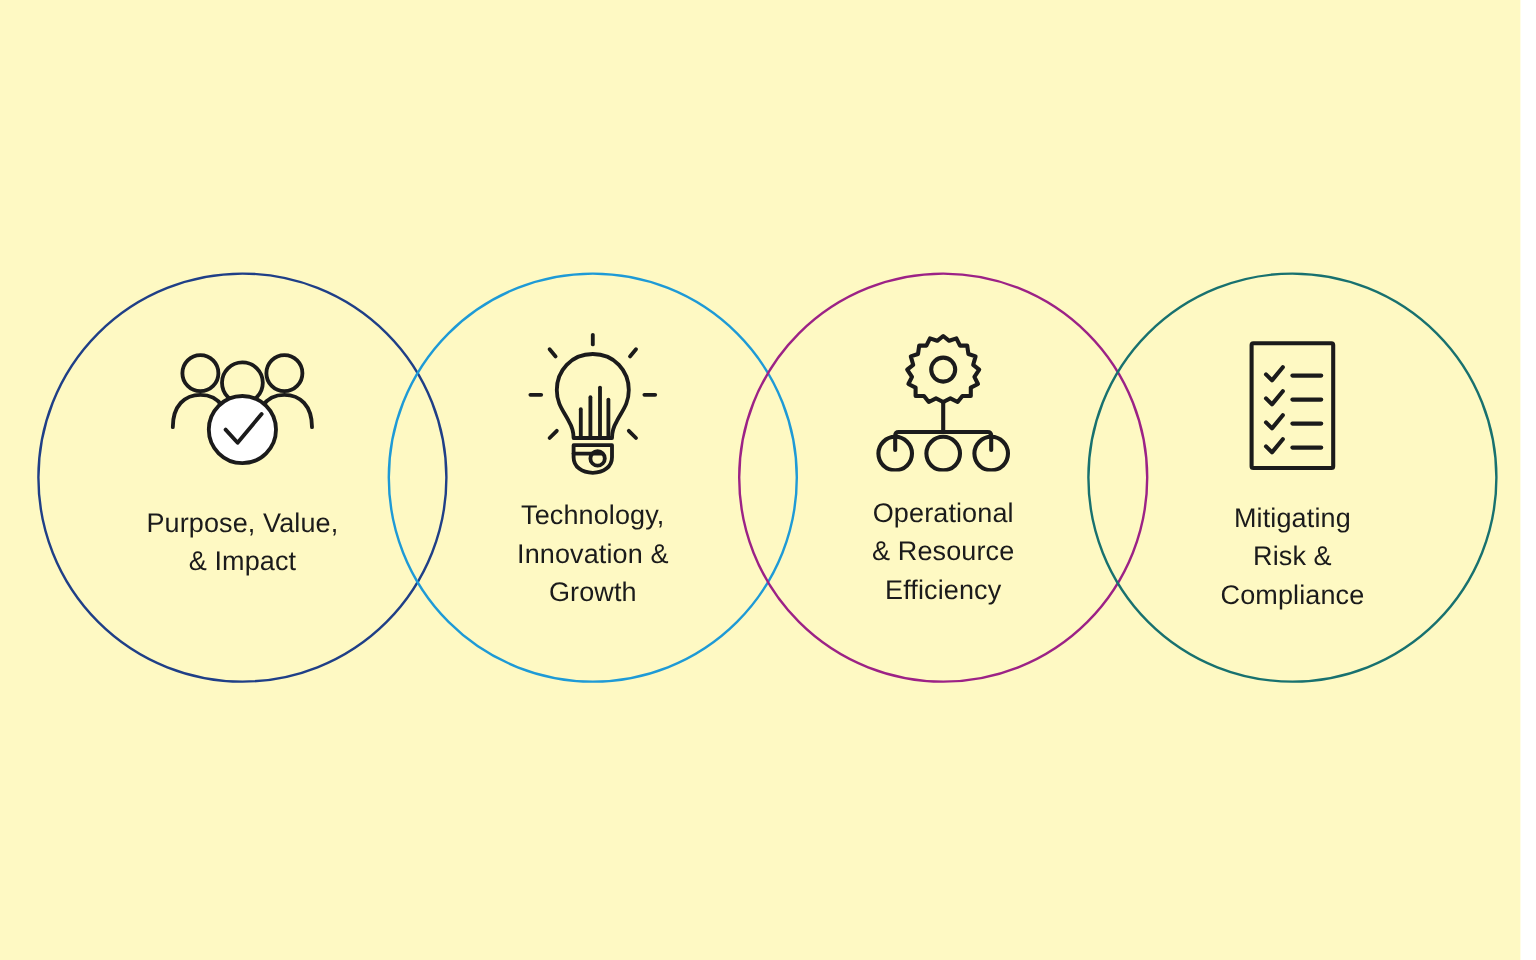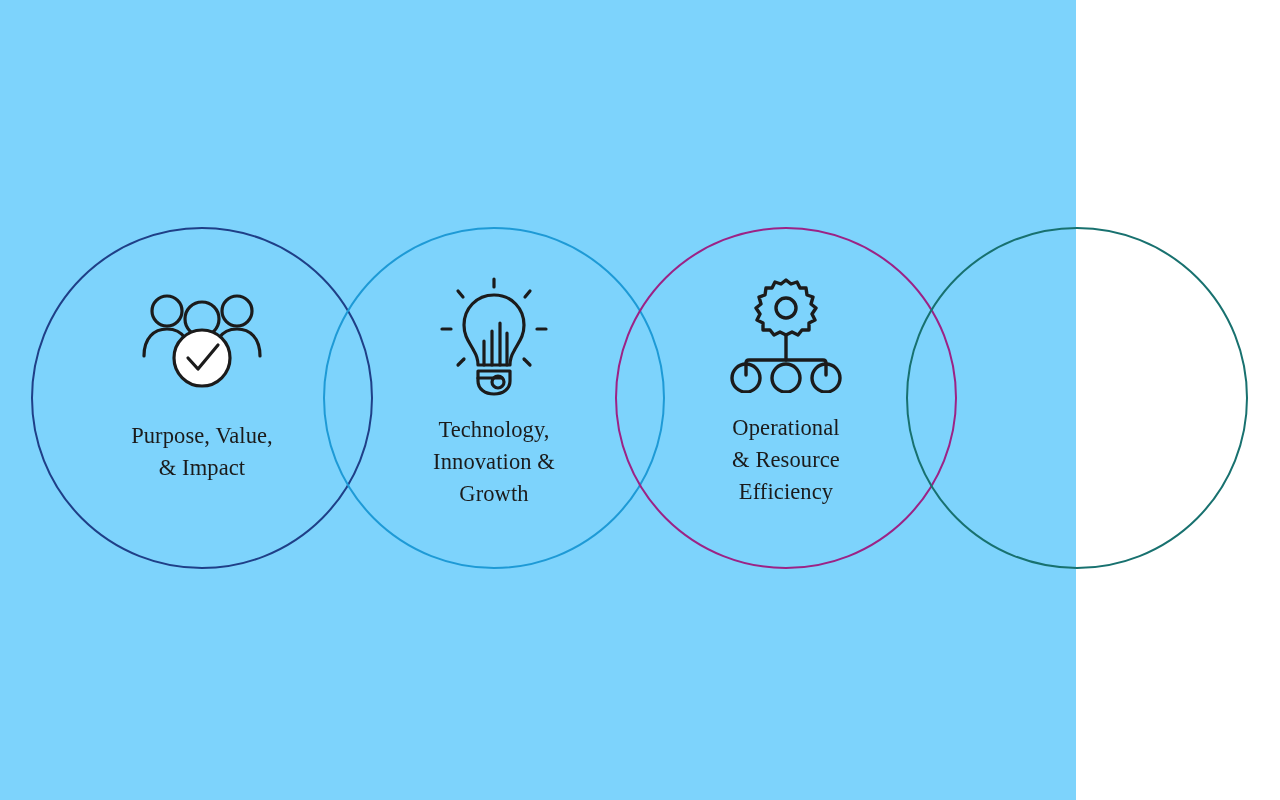--- a/index.html
+++ b/index.html
@@ -9,24 +9,23 @@
     background: #ffffff;
   }
   body {
     width: 1280px;
     height: 800px;
     overflow: hidden;
     font-family: "Liberation Sans", "DejaVu Sans", sans-serif;
   }
   #diagram-stage {
     position: relative;
-    width: 1076px;
+    width: 1267px;
     height: 800px;
-    background: #7dd3fc;
-    font-family: Liberation Serif, serif;
+    background: #fef9c3;
   }
   #rings-layer {
     position: absolute;
     left: 0;
     top: 0;
     width: 1280px;
     height: 800px;
   }
   .pillar {
     position: absolute;
@@ -116,14 +115,32 @@
         <path d="M42 96 L74 96 L74 106 C74 114 67 119 58 119 C49 119 42 114 42 106 Z"></path>
         <path d="M42 103 L66 103"></path>
         <circle cx="62" cy="107" r="6"></circle>
       </svg>
     </div>
     <div class="pillar-label">Technology,
 Innovation &amp;
 Growth</div>
   </div>
 
+  <div class="pillar" style="left:1077px; top:278px;">
+    <div class="pillar-icon">
+      <svg width="96" height="112" viewBox="0 0 96 112" fill="none" stroke="#1b1b1b" stroke-width="3.4" stroke-linecap="round" stroke-linejoin="round">
+        <rect x="14" y="4" width="68" height="104" rx="1.5"></rect>
+        <path d="M26 30 L31 35 L40 24"></path>
+        <path d="M26 50 L31 55 L40 44"></path>
+        <path d="M26 70 L31 75 L40 64"></path>
+        <path d="M26 90 L31 95 L40 84"></path>
+        <path d="M48 31 L72 31"></path>
+        <path d="M48 51 L72 51"></path>
+        <path d="M48 71 L72 71"></path>
+        <path d="M48 91 L72 91"></path>
+      </svg>
+    </div>
+    <div class="pillar-label">Mitigating
+Risk &amp;
+Compliance</div>
+  </div>
 
 </div>
 
 </body></html>

